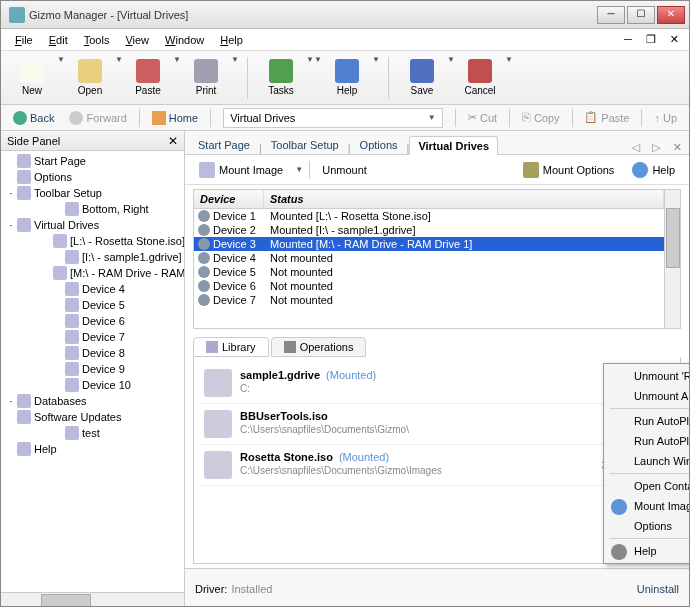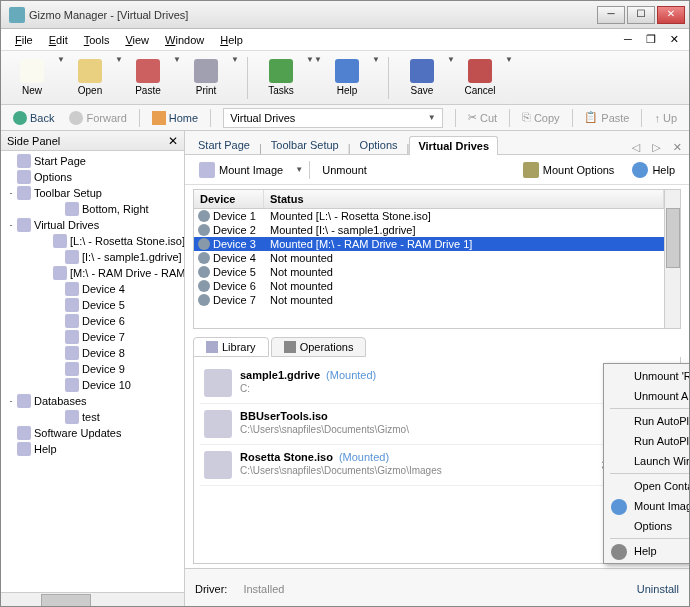--- a/index.html
+++ b/index.html
@@ -58,21 +58,21 @@
 .tabright { margin-left: auto; display: flex; gap: 6px; align-items: center; }
 .tabnav { cursor: pointer; padding: 0 3px; color: #888; }
 
 .panel-toolbar { height: 30px; display: flex; align-items: center; padding: 0 8px; gap: 6px; border-bottom: 1px solid #ddd; }
 .ptbtn { display: flex; align-items: center; gap: 4px; padding: 2px 6px; cursor: pointer; }
 .ptbtn .pticon { width: 16px; height: 16px; background: #bbd; border-radius: 2px; }
 .ptright { margin-left: auto; display: flex; gap: 6px; align-items: center; }
 
 .devtable { height: 140px; border: 1px solid #ccc; margin: 4px 8px; display: flex; }
 .devtable-inner { flex: 1; overflow: hidden; }
-.dt-head { display: flex; background: linear-gradient(#fafafa,#e8e8e8); border-bottom: 1px solid #ccc; }
+.dt-head { display: flex; background: linear-gradient(#fafafa,#e8e8e8); border-bottom: 1px solid #ccc; font-style: italic; }
 .dt-head .col { padding: 3px 6px; font-weight: bold; border-right: 1px solid #ddd; }
 .dt-head .col-dev { width: 70px; }
 .dt-head .col-stat { flex: 1; }
 .dt-row { display: flex; align-items: center; padding: 1px 0; cursor: pointer; }
 .dt-row.selected { background: #2661d8; color: #fff; }
 .dt-row .cell-dev { width: 70px; padding-left: 4px; display: flex; align-items: center; gap: 3px; }
 .dt-row .cell-stat { flex: 1; padding-left: 6px; }
 .dt-row .rowicon { width: 12px; height: 12px; background: #89a; border-radius: 6px; }
 .dt-scroll { width: 16px; background: #f0f0f0; border-left: 1px solid #ccc; position: relative; }
 .dt-thumb { position: absolute; width: 14px; left: 1px; top: 18px; height: 60px; background: #ccc; border: 1px solid #aaa; }
@@ -85,21 +85,21 @@
 .library { flex: 1; overflow: auto; margin: 0 8px 4px; border: 1px solid #ccc; border-top: none; padding: 6px; }
 .libitem { display: flex; align-items: flex-start; padding: 6px 4px; border-bottom: 1px solid #eee; gap: 8px; }
 .libitem .liicon { width: 28px; height: 28px; background: #ccd; border-radius: 3px; flex-shrink: 0; }
 .libitem .liinfo { flex: 1; }
 .libitem .liname { font-weight: bold; }
 .libitem .limount { color: #5a95d8; font-weight: normal; margin-left: 6px; }
 .libitem .lipath { color: #888; font-size: 10px; margin-top: 2px; }
 .libitem .litime { color: #888; font-size: 10px; align-self: center; }
 
 .statusbar { height: 40px; border-top: 1px solid #ccc; display: flex; align-items: center; padding: 0 10px; background: #f7f7f7; }
-.statusbar .sval { color: #888; margin-left: 16px; }
+.statusbar .sval { color: #888; margin-left: 4px; }
 .statusbar .sright { margin-left: auto; color: #246; cursor: pointer; }
 
 
 .ctxmenu { position: absolute; left: 418px; top: 232px; width: 252px; background: #f4f4f4; border: 1px solid #999; box-shadow: 2px 2px 5px rgba(0,0,0,.3); z-index: 100; padding: 2px; }
 .ctxitem { padding: 4px 8px 4px 28px; cursor: pointer; position: relative; }
 .ctxsep { height: 1px; background: #ccc; margin: 2px 4px; }
 .ctxicon { position: absolute; left: 5px; top: 3px; width: 16px; height: 16px; }
 
 
 .watermark { position: absolute; right: 24px; bottom: 40px; color: #9ec; font-size: 24px; font-style: italic; font-weight: bold; opacity: 0.55; pointer-events: none; letter-spacing: -1px; }
@@ -297,29 +297,29 @@
         <div class="node indent1">
           <span class="exp"></span>
           <span class="ticon"></span>
           <span>Device 10</span>
         </div>
         <div class="node indent0">
           <span class="exp">-</span>
           <span class="ticon"></span>
           <span>Databases</span>
         </div>
+        <div class="node indent0">
+          <span class="exp"></span>
+          <span class="ticon"></span>
+          <span>Software Updates</span>
+        </div>
         <div class="node indent1">
           <span class="exp"></span>
           <span class="ticon"></span>
           <span>test</span>
-        </div>
-        <div class="node indent0">
-          <span class="exp"></span>
-          <span class="ticon"></span>
-          <span>Software Updates</span>
         </div>
         <div class="node indent0">
           <span class="exp"></span>
           <span class="ticon"></span>
           <span>Help</span>
         </div>
       </div>
     <div class="sp-scroll">
         <div class="sp-thumb"></div>
       </div>

